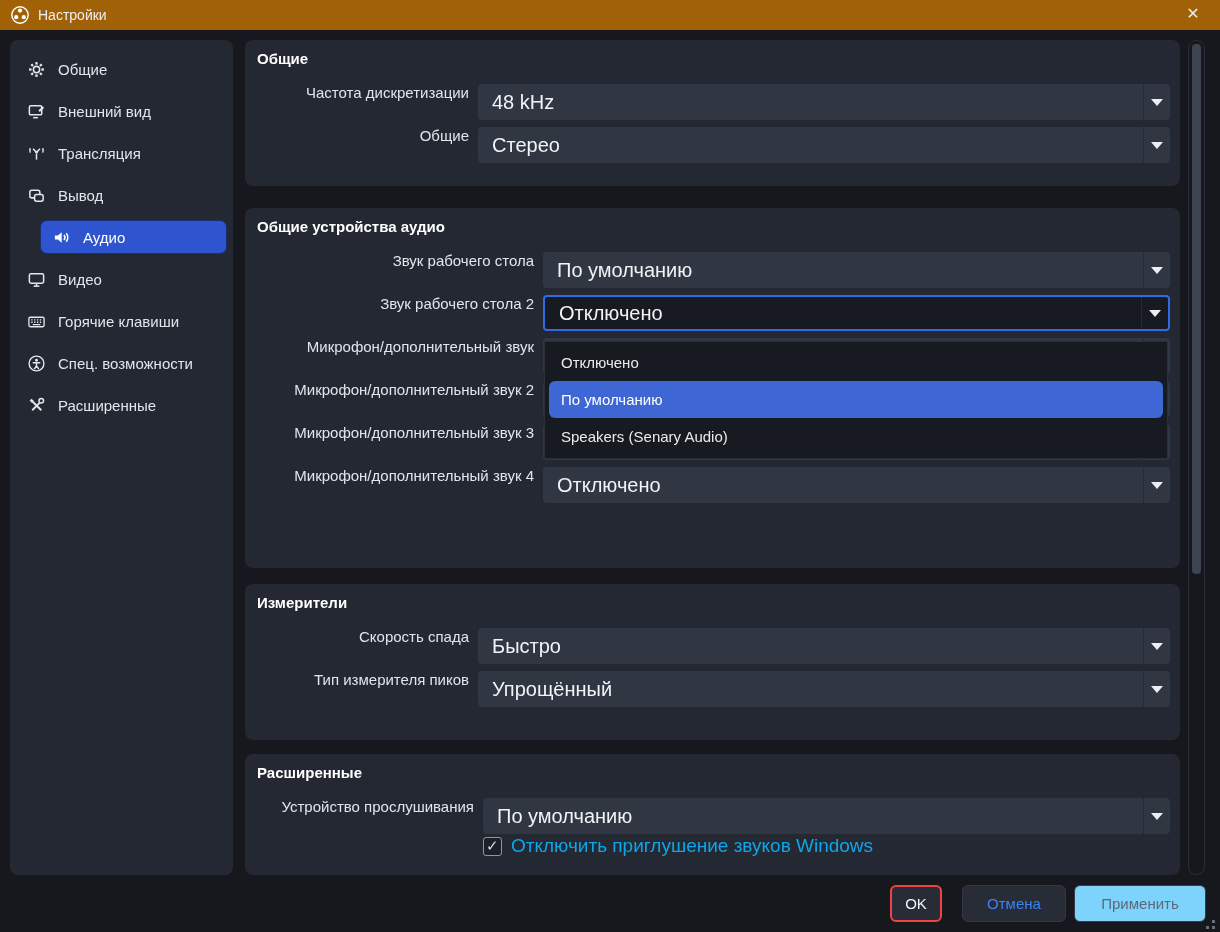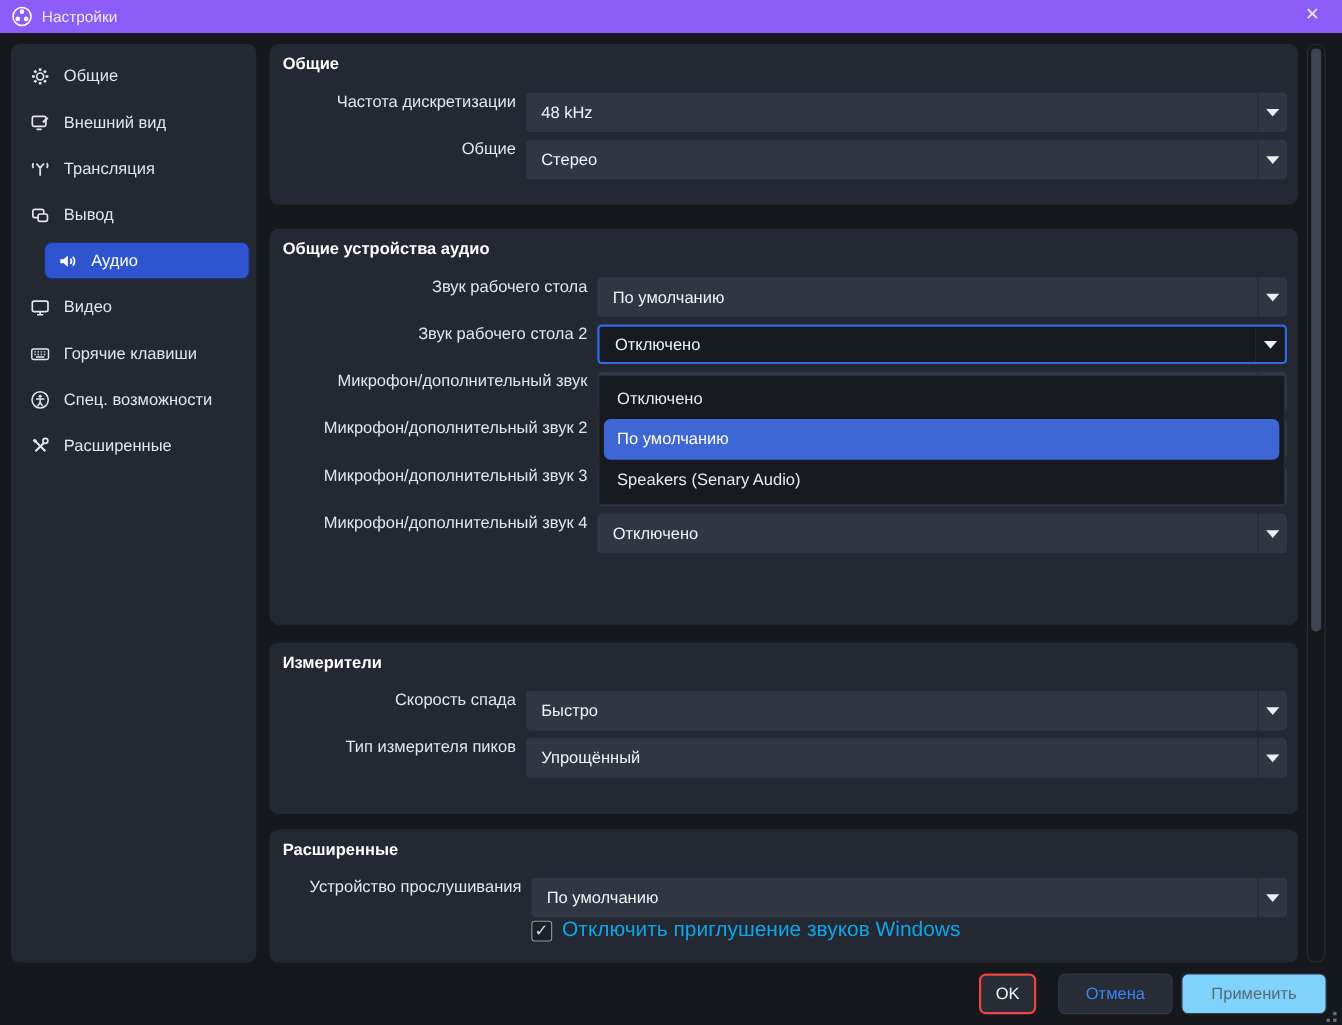--- a/index.html
+++ b/index.html
@@ -5,21 +5,21 @@
   * { margin:0; padding:0; box-sizing:border-box; }
   html,body { width:1220px; height:932px; }
   body {
     background:#16181d;
     font-family:"Liberation Sans", sans-serif;
     color:#e3e6ea;
     position:relative;
     overflow:hidden;
   }
   
-  .titlebar { position:absolute; left:0; top:0; width:1220px; height:30px; background:#8b5cf6; display:flex; align-items:center; }
+  .titlebar { position:absolute; left:0; top:0; width:1220px; height:30px; background:#a16207; display:flex; align-items:center; }
   .titlebar .logo { margin-left:10px; width:20px; height:20px; }
   .titlebar .title { margin-left:8px; font-size:14px; color:#eceef1; }
   .titlebar .close { position:absolute; right:14px; top:2px; width:26px; height:24px; text-align:center; font-size:16px; color:#e8eaee; line-height:24px; cursor:default; }
   
   .sidebar { position:absolute; left:10px; top:40px; width:223px; height:835px; background:#242832; border-radius:8px; padding:12px 6px; }
   .nav-item { display:flex; align-items:center; height:34px; margin-bottom:8px; border-radius:7px; padding-left:10px; }
   .nav-item .nicon { width:20px; height:20px; margin-right:12px; flex:0 0 20px; display:flex; align-items:center; justify-content:center; }
   .nav-item .nlabel { font-size:15px; color:#e2e5ea; white-space:nowrap; }
   .nav-item.selected { background:#2e55cf; border:1px solid #1d2e6e;margin-left:24px; }
   .nav-item.selected .nlabel { color:#ffffff; }
@@ -30,21 +30,21 @@
   .card.c1 { height:146px; margin-bottom:22px; }
   .card.c2 { height:360px; margin-bottom:16px; }
   .card.c3 { height:156px; margin-bottom:14px; }
   .card.c4 { height:121px; }
   .row { display:flex; align-items:flex-start; height:27px; margin-bottom:16px; }
   .rowlabel { text-align:right; margin-right:9px; font-size:15px; color:#e2e5ea; white-space:nowrap; flex:0 0 auto; }
   .c1 .rowlabel, .c3 .rowlabel { width:212px; }
   .c2 .rowlabel { width:277px; }
   .c4 .rowlabel { width:217px; }
   .combo { flex:1; height:36px; background:#303642; border-radius:4px; display:flex; align-items:center; position:relative; }
-  .combo .cval { flex:1; padding-left:14px; font-size:15px; color:#f1f3f6; white-space:nowrap; overflow:hidden; }
+  .combo .cval { flex:1; padding-left:14px; font-size:20px; color:#f1f3f6; white-space:nowrap; overflow:hidden; }
   .combo .cbtn { width:27px; height:100%; border-left:1px solid #252a33; display:flex; align-items:center; justify-content:center; flex:0 0 27px; }
   .tri { width:0; height:0; border-left:6px solid transparent; border-right:6px solid transparent; border-top:7px solid #eceef1; }
   .combo.focused { background:#171a20; border:2px solid #2e6be5; }
   .combo.focused .cbtn { border-left:1px solid #252a33; }
   
   .checkrow { display:flex; align-items:center; margin-left:226px; height:22px; }
   .checkbox { width:19px; height:19px; border:1px solid #9096a0; border-radius:3px; background:#1c2027; margin-right:9px; position:relative; }
   .checkbox.checked::after { content:"\2713"; position:absolute; left:2px; top:-1px; font-size:15px; color:#d8dce2; }
   .checklabel { font-size:19px; color:#0ea5e9; }
   

